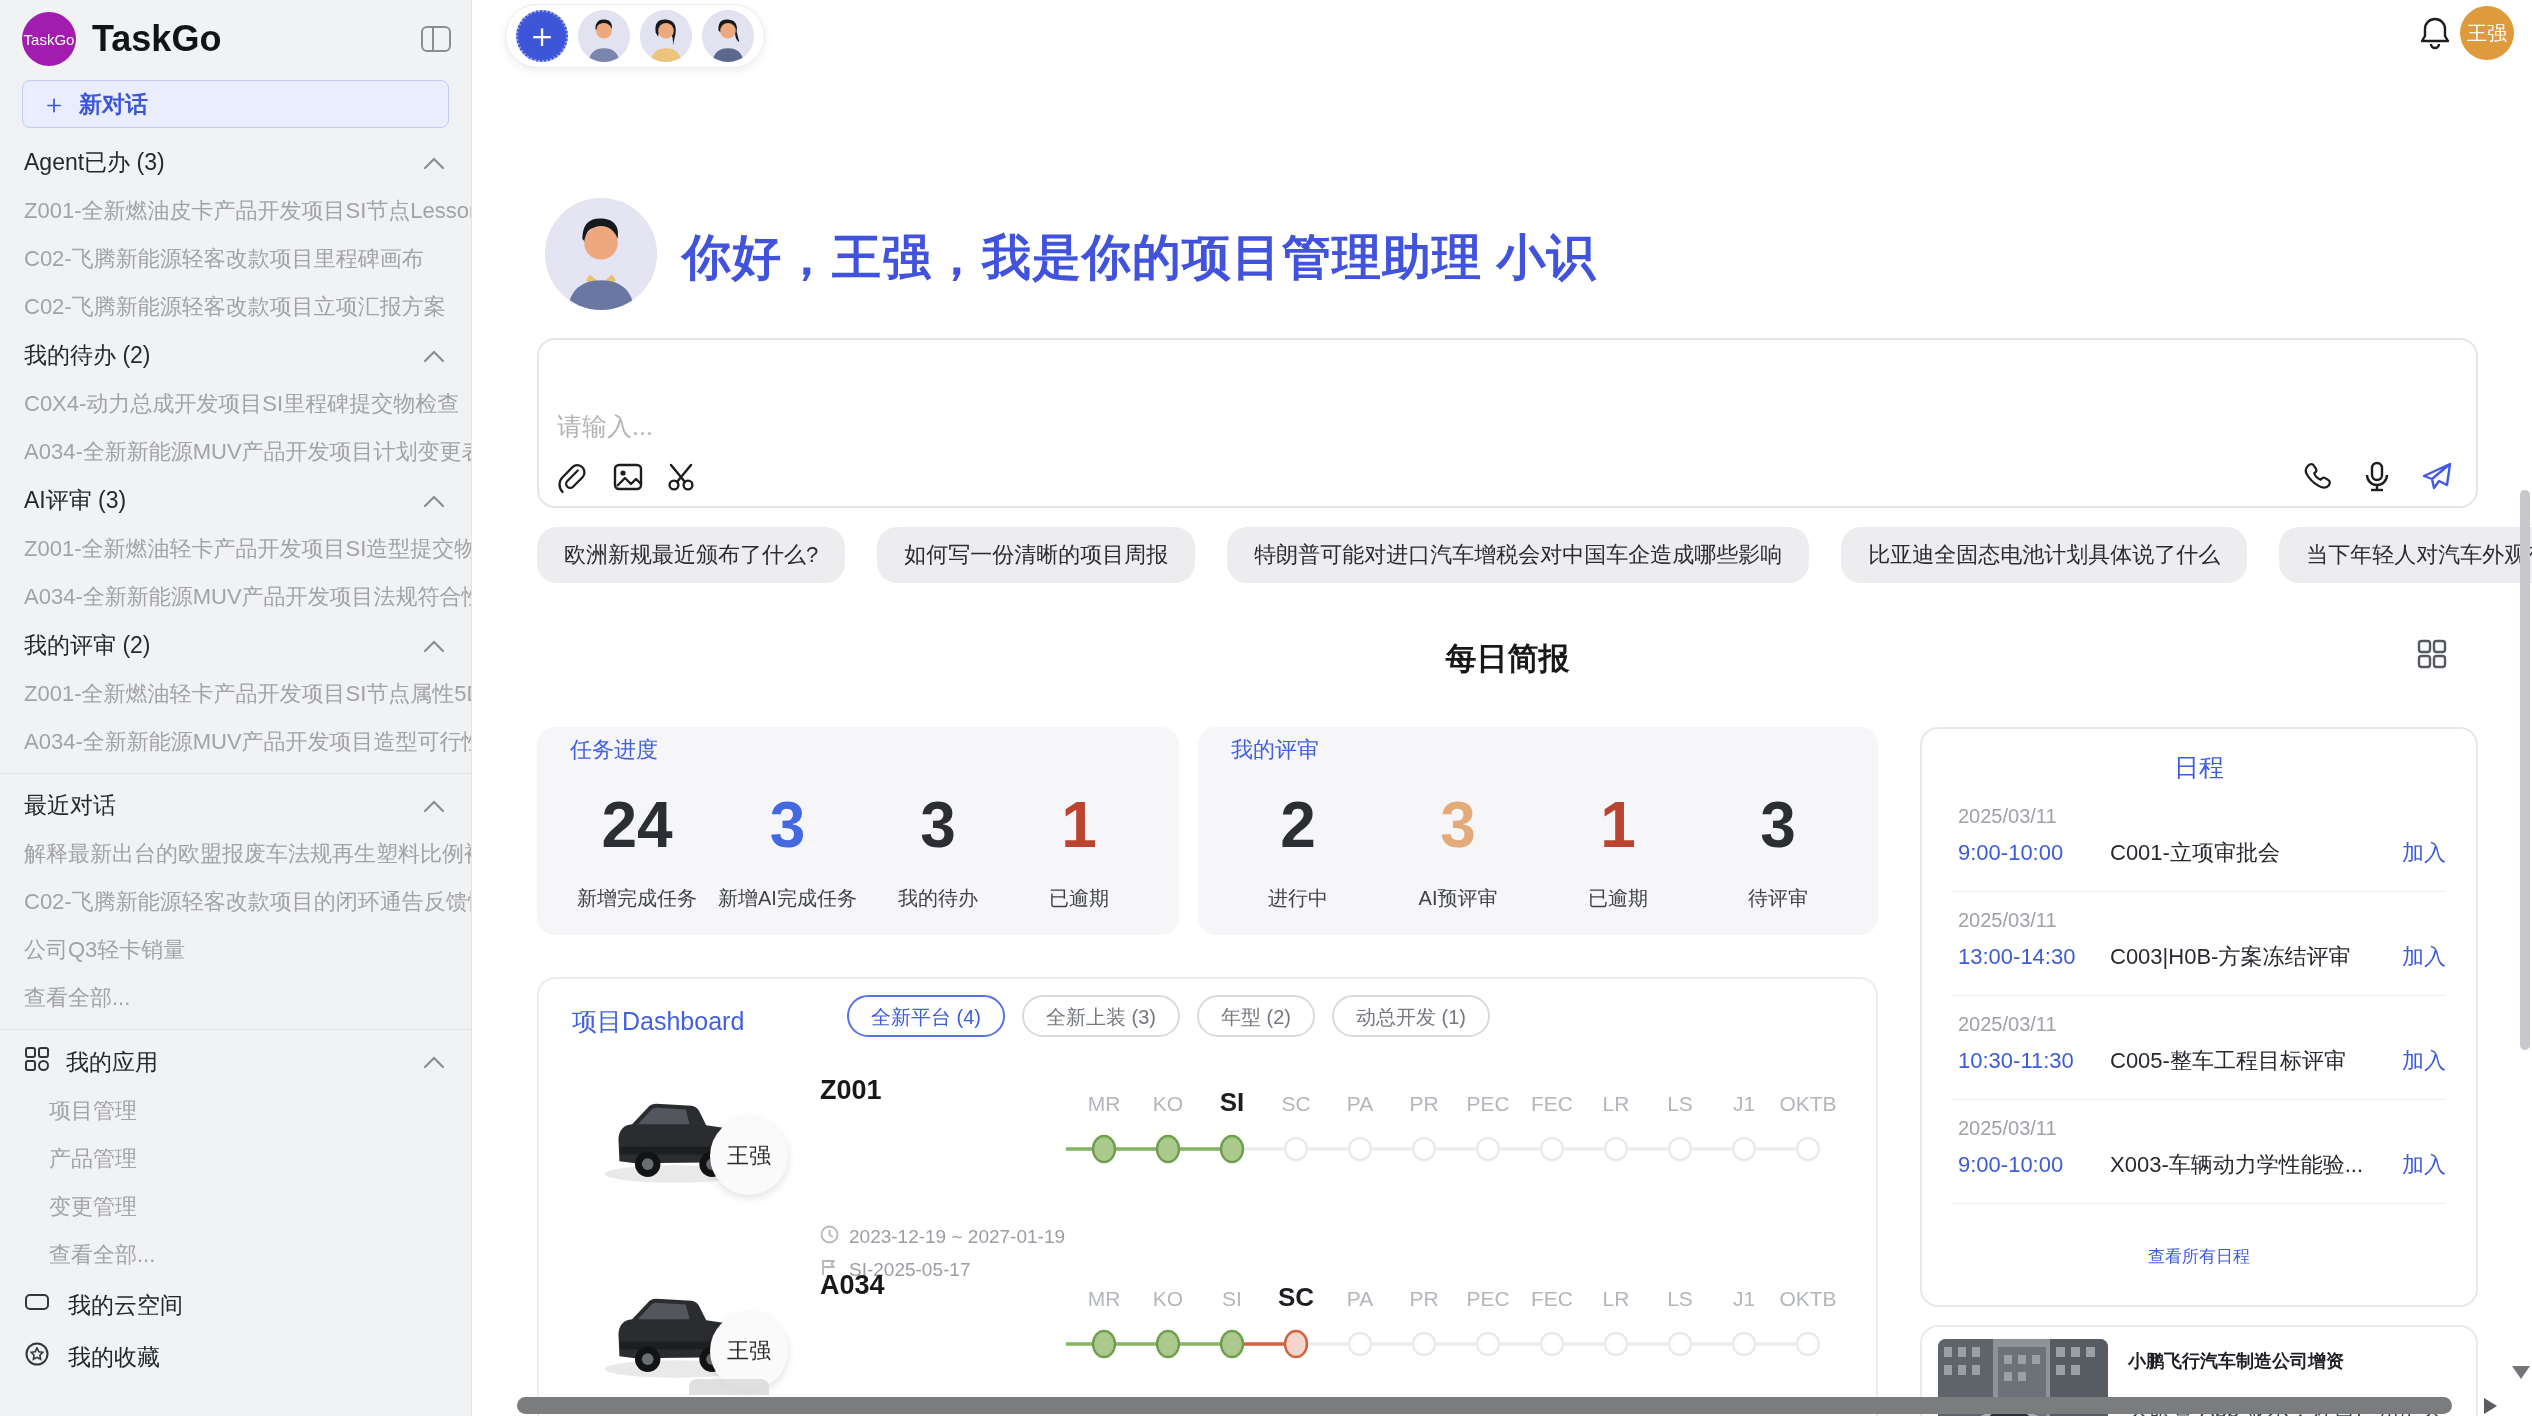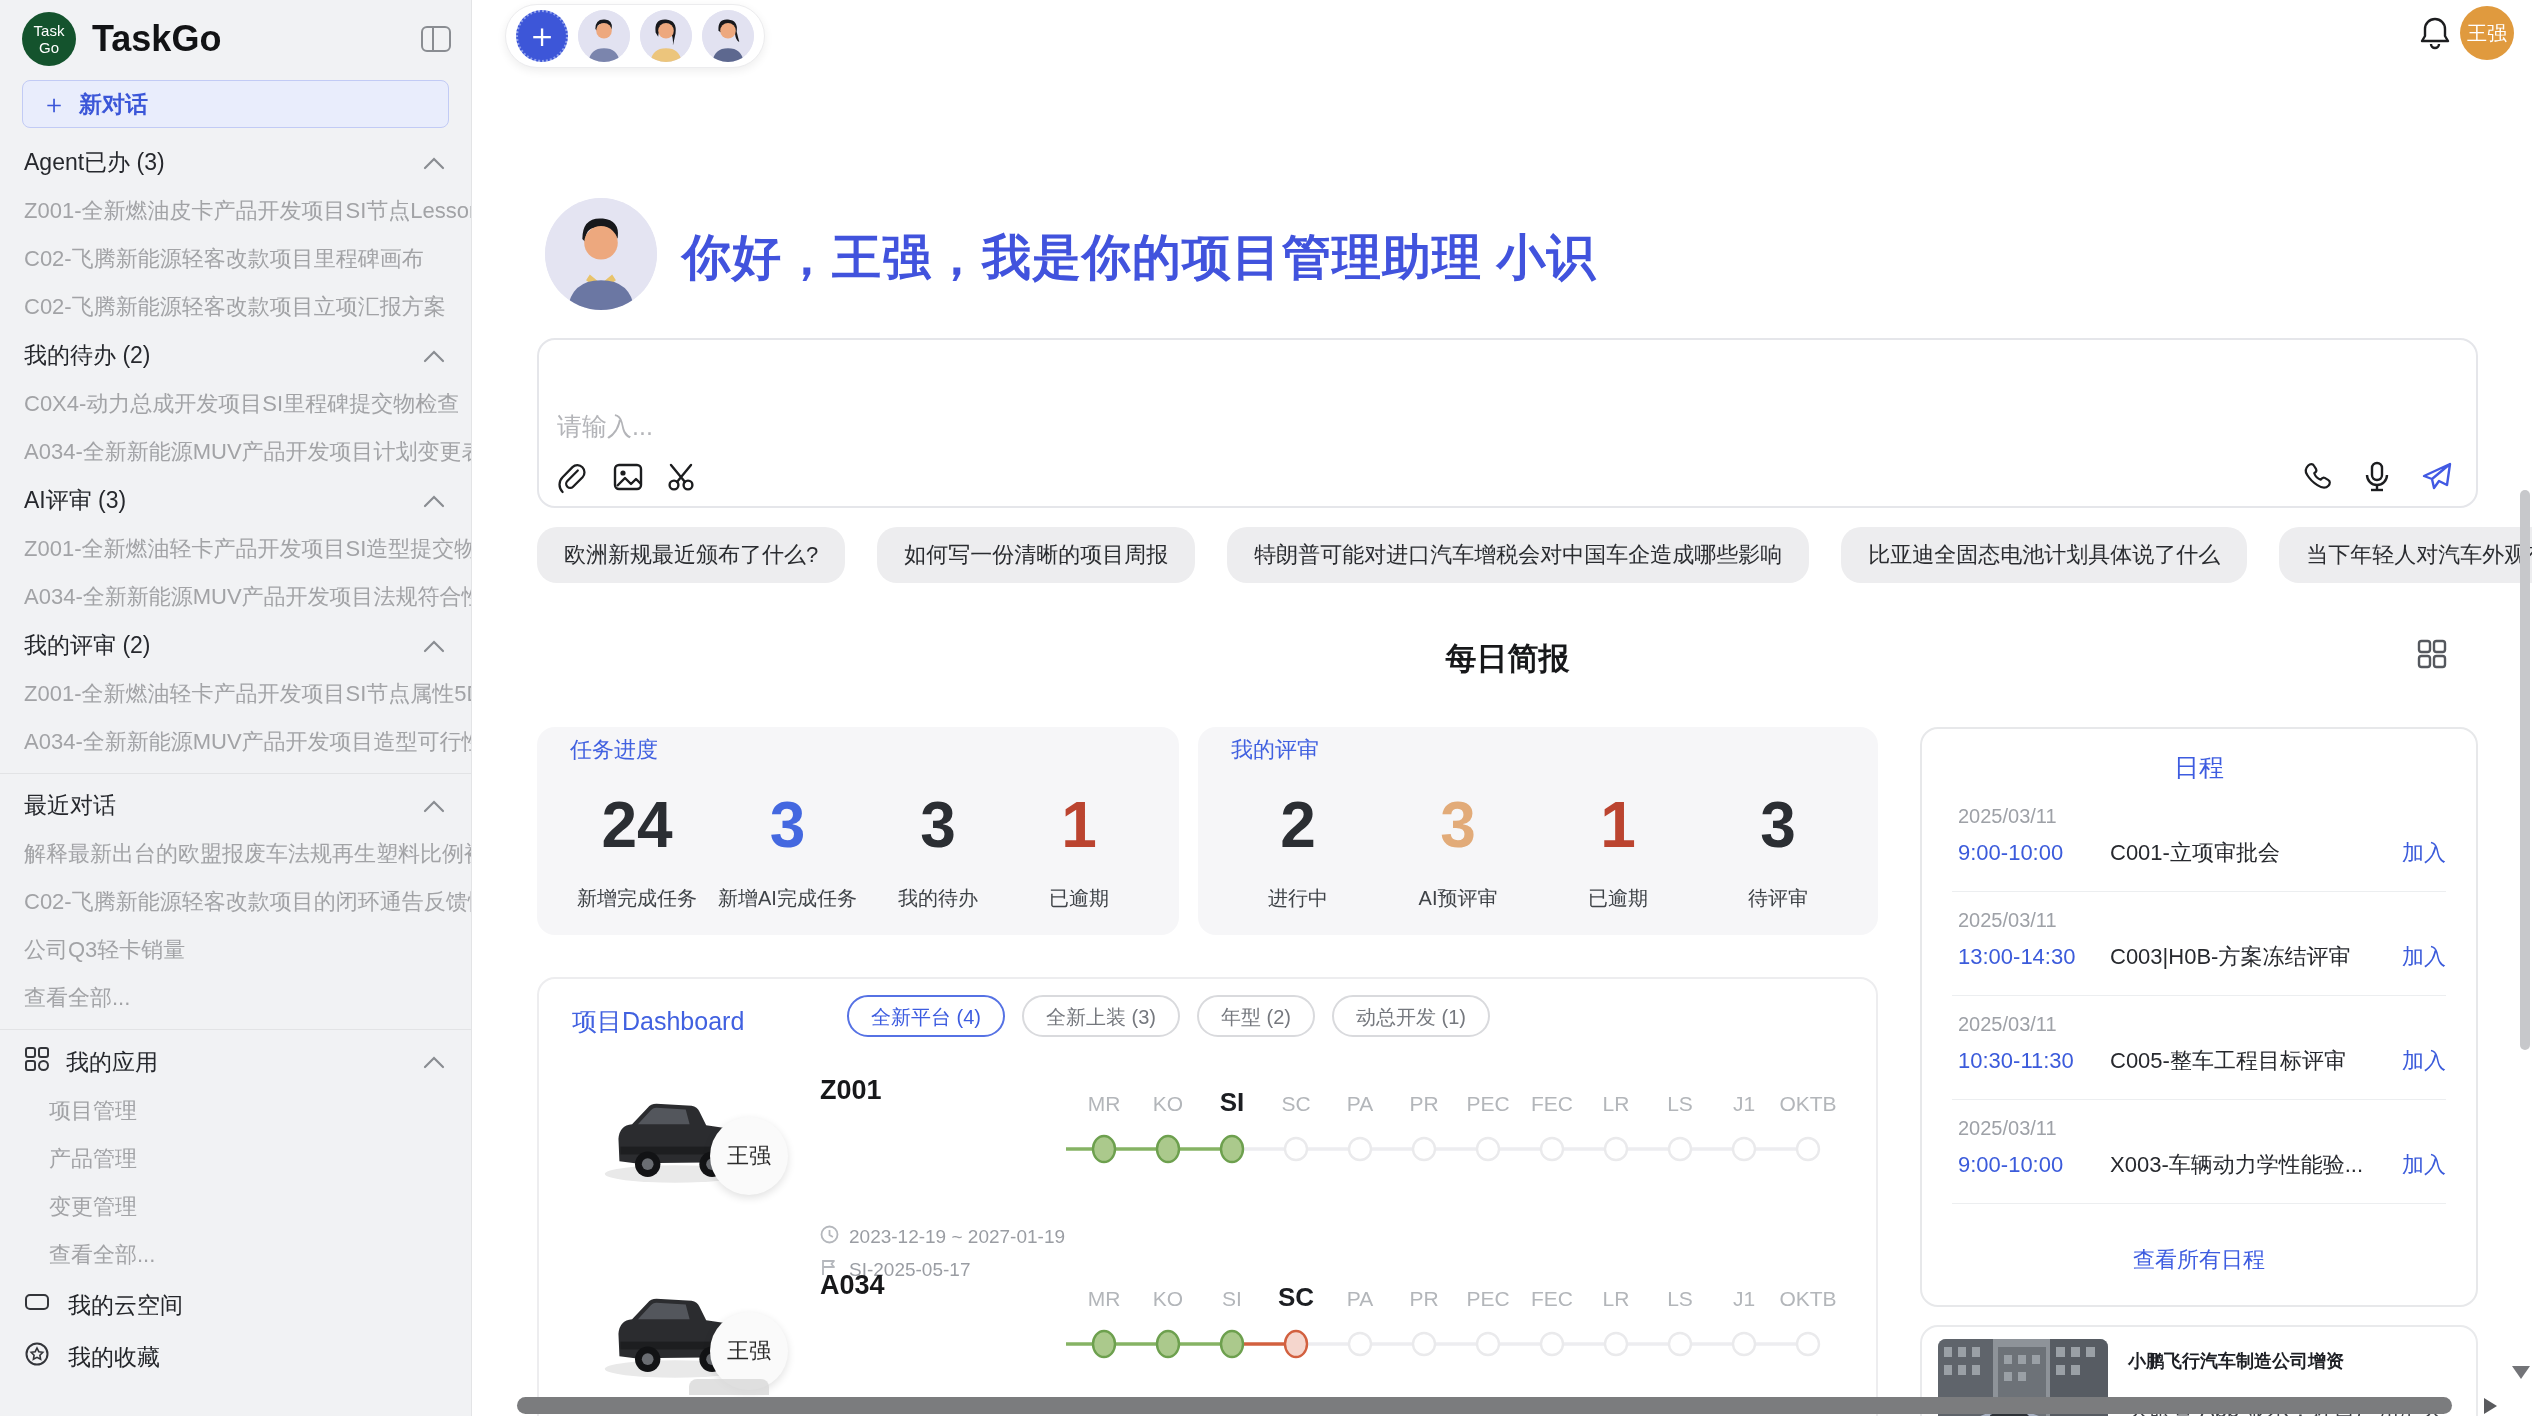--- a/index.html
+++ b/index.html
@@ -4,22 +4,22 @@
 <style>
   * { box-sizing: border-box; margin: 0; padding: 0; }
   html,body { width:2532px; height:1416px; overflow:hidden; }
   body { font-family:"Liberation Sans", sans-serif; background:#fff; color:#222; }
   #root { position:relative; width:2532px; height:1416px; overflow:hidden; background:#fff; }
 
   
   .sidebar { position:absolute; left:0; top:0; width:472px; height:1416px;
              background:#f1f2f4; border-right:1px solid #e3e4e6; overflow:hidden; }
   .sb-header { display:flex; align-items:center; padding:12px 20px 10px 22px; }
-  .sb-logo { width:54px; height:54px; border-radius:50%; background:#14532d; color:#fff;
-             display:flex; flex-direction:column; align-items:center; justify-content:center;
+  .sb-logo { width:54px; height:54px; border-radius:50%; background:#a21caf; color:#fff;
+             display:flex; align-items:center; justify-content:center;
              font-size:15px; line-height:17px; flex:0 0 auto; }
   .sb-title { font-size:36px; font-weight:bold; color:#121315; margin-left:16px; flex:1; }
   .sb-toggle { width:30px; height:26px; cursor:pointer; }
   .sb-newchat { margin:4px 22px 10px 22px; height:48px; border:1px solid #c2cbf5; background:#e9edfc;
                 border-radius:8px; display:flex; align-items:center; justify-content:flex-start;
                 padding:0 18px; color:#3b56d8; font-size:23px; font-weight:bold; cursor:pointer; }
   .sb-newchat .plus { font-size:26px; margin-right:12px; font-weight:normal; }
   .sb-sec-head { display:flex; align-items:center; justify-content:space-between;
                  padding:9px 26px 9px 24px; font-size:23px; color:#26282d; cursor:pointer; }
   .sb-sec-head .chev { width:22px; height:14px; }
@@ -104,21 +104,21 @@
   .sched-title { position:absolute; left:0; top:22px; width:100%; text-align:center;
                  font-size:25px; color:#3d5ce0; }
   .ev { position:absolute; left:36px; right:30px; }
   .ev .ev-date { font-size:20px; color:#9ea1a7; }
   .ev .ev-line { display:flex; align-items:center; margin-top:10px; }
   .ev .ev-time { font-size:22px; color:#3b5bdb; width:152px; flex:0 0 auto; }
   .ev .ev-name { font-size:22px; color:#27292e; flex:1; white-space:nowrap; overflow:hidden; }
   .ev .ev-join { font-size:22px; color:#3b5bdb; cursor:pointer; flex:0 0 auto; }
   .ev-div { position:absolute; left:30px; right:30px; border-top:1px solid #eceef0; }
   .sched-all { position:absolute; left:0; top:516px; width:100%; text-align:center;
-               font-size:22px; color:#3d5ce0; cursor:pointer; }
+               font-size:17px; color:#3d5ce0; cursor:pointer; }
 
   
   .news-card { position:absolute; left:1920px; top:1325px; width:558px; height:170px;
                border:2px solid #e9eaec; border-radius:18px; background:#fff; overflow:hidden; cursor:pointer; }
   .news-img { position:absolute; left:16px; top:12px; width:170px; height:112px; border-radius:8px; overflow:hidden; }
   .news-title { position:absolute; left:206px; top:22px; font-size:18px; font-weight:bold; color:#1d1f24; }
   .news-body { position:absolute; left:206px; top:68px; width:330px; height:30px; overflow:hidden;
                font-size:22px; color:#3e4147; }
 
   

